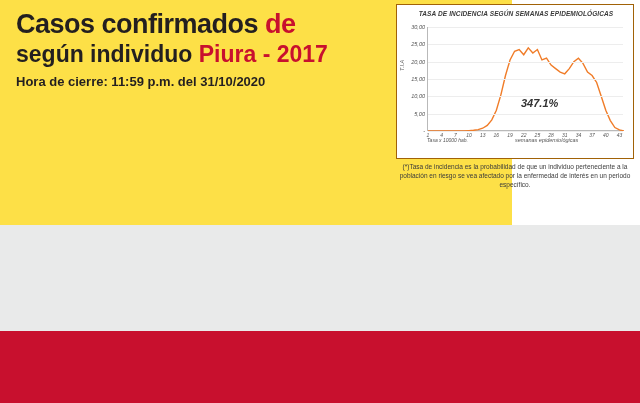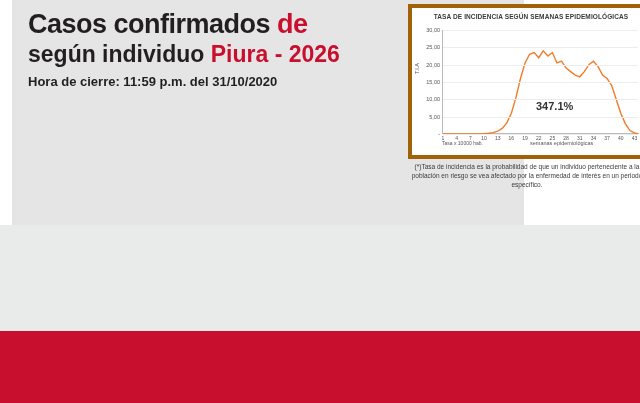--- a/index.html
+++ b/index.html
@@ -18,22 +18,21 @@
     width: 640px;
     height: 403px;
     background: #ffffff;
   }
 
   
   .top-section {
     position: absolute;
     left: 0; top: 0;
     width: 512px; height: 225px;
-    background: #e5e5e5;
-    margin-left: 12px;
+    background: #fde047;
   }
 
   .title-block {
     position: absolute;
     left: 16px; top: 10px;
     width: 375px;
   }
   .line1 {
     font-size: 27px;
     font-weight: bold;
@@ -72,22 +71,23 @@
     color: #231f20;
     white-space: nowrap;
   }
 
   
   .chart-panel {
     position: absolute;
     left: 396px; top: 4px;
     width: 238px; height: 155px;
     background: #ffffff;
-    border: 4px solid #a16207;
+    border: 1px solid #a16207;
     box-sizing: border-box;
+    font-style: italic;
   }
   .chart-title {
     position: absolute;
     left: 0; top: 5px;
     width: 238px;
     text-align: center;
     font-size: 6.5px;
     font-weight: bold;
     color: #3a3a3a;
     letter-spacing: 0.1px;
@@ -178,21 +178,21 @@
 </style>
 </head>
 <body>
 
 <div id="infographic">
 
   <div class="top-section">
 
     <div class="title-block">
       <div class="line1"><span>Casos confirmados </span><span class="red">de</span></div>
-      <div class="line3"><span>según individuo </span><span class="red">Piura - 2026</span></div>
+      <div class="line3"><span>según individuo </span><span class="red">Piura - 2017</span></div>
       <div class="line4">Hora de cierre: 11:59 p.m. del 31/10/2020</div>
     </div>
 
     <div class="chart-panel">
       <div class="chart-title">TASA DE INCIDENCIA SEGÚN SEMANAS EPIDEMIOLÓGICAS</div>
       <div class="ylabel">T.I.A</div>
       <div class="chart-area" id="chart-area">
         <svg id="chart-svg" width="196" height="104" viewBox="0 0 196 104" preserveAspectRatio="none" style="position:absolute;left:0;top:0;">
           <polyline id="series-path" fill="none" stroke="#f07c28" stroke-width="1.4" points="0.00,104.00 4.56,104.00 9.12,104.00 13.67,104.00 18.23,104.00 22.79,104.00 27.35,104.00 31.91,104.00 36.47,104.00 41.02,103.65 45.58,103.31 50.14,102.61 54.70,101.23 59.26,98.45 63.81,92.91 68.37,83.20 72.93,67.60 77.49,48.53 82.05,32.93 86.60,24.27 91.16,22.53 95.72,27.73 100.28,20.80 104.84,26.00 109.40,22.53 113.95,32.93 118.51,31.20 123.07,38.13 127.63,41.60 132.19,45.07 136.74,46.80 141.30,41.60 145.86,34.67 150.42,31.20 154.98,36.40 159.53,45.07 164.09,48.53 168.65,55.47 173.21,69.33 177.77,83.20 182.33,93.60 186.88,100.53 191.44,102.96 196.00,104.00"></polyline>
         </svg>

